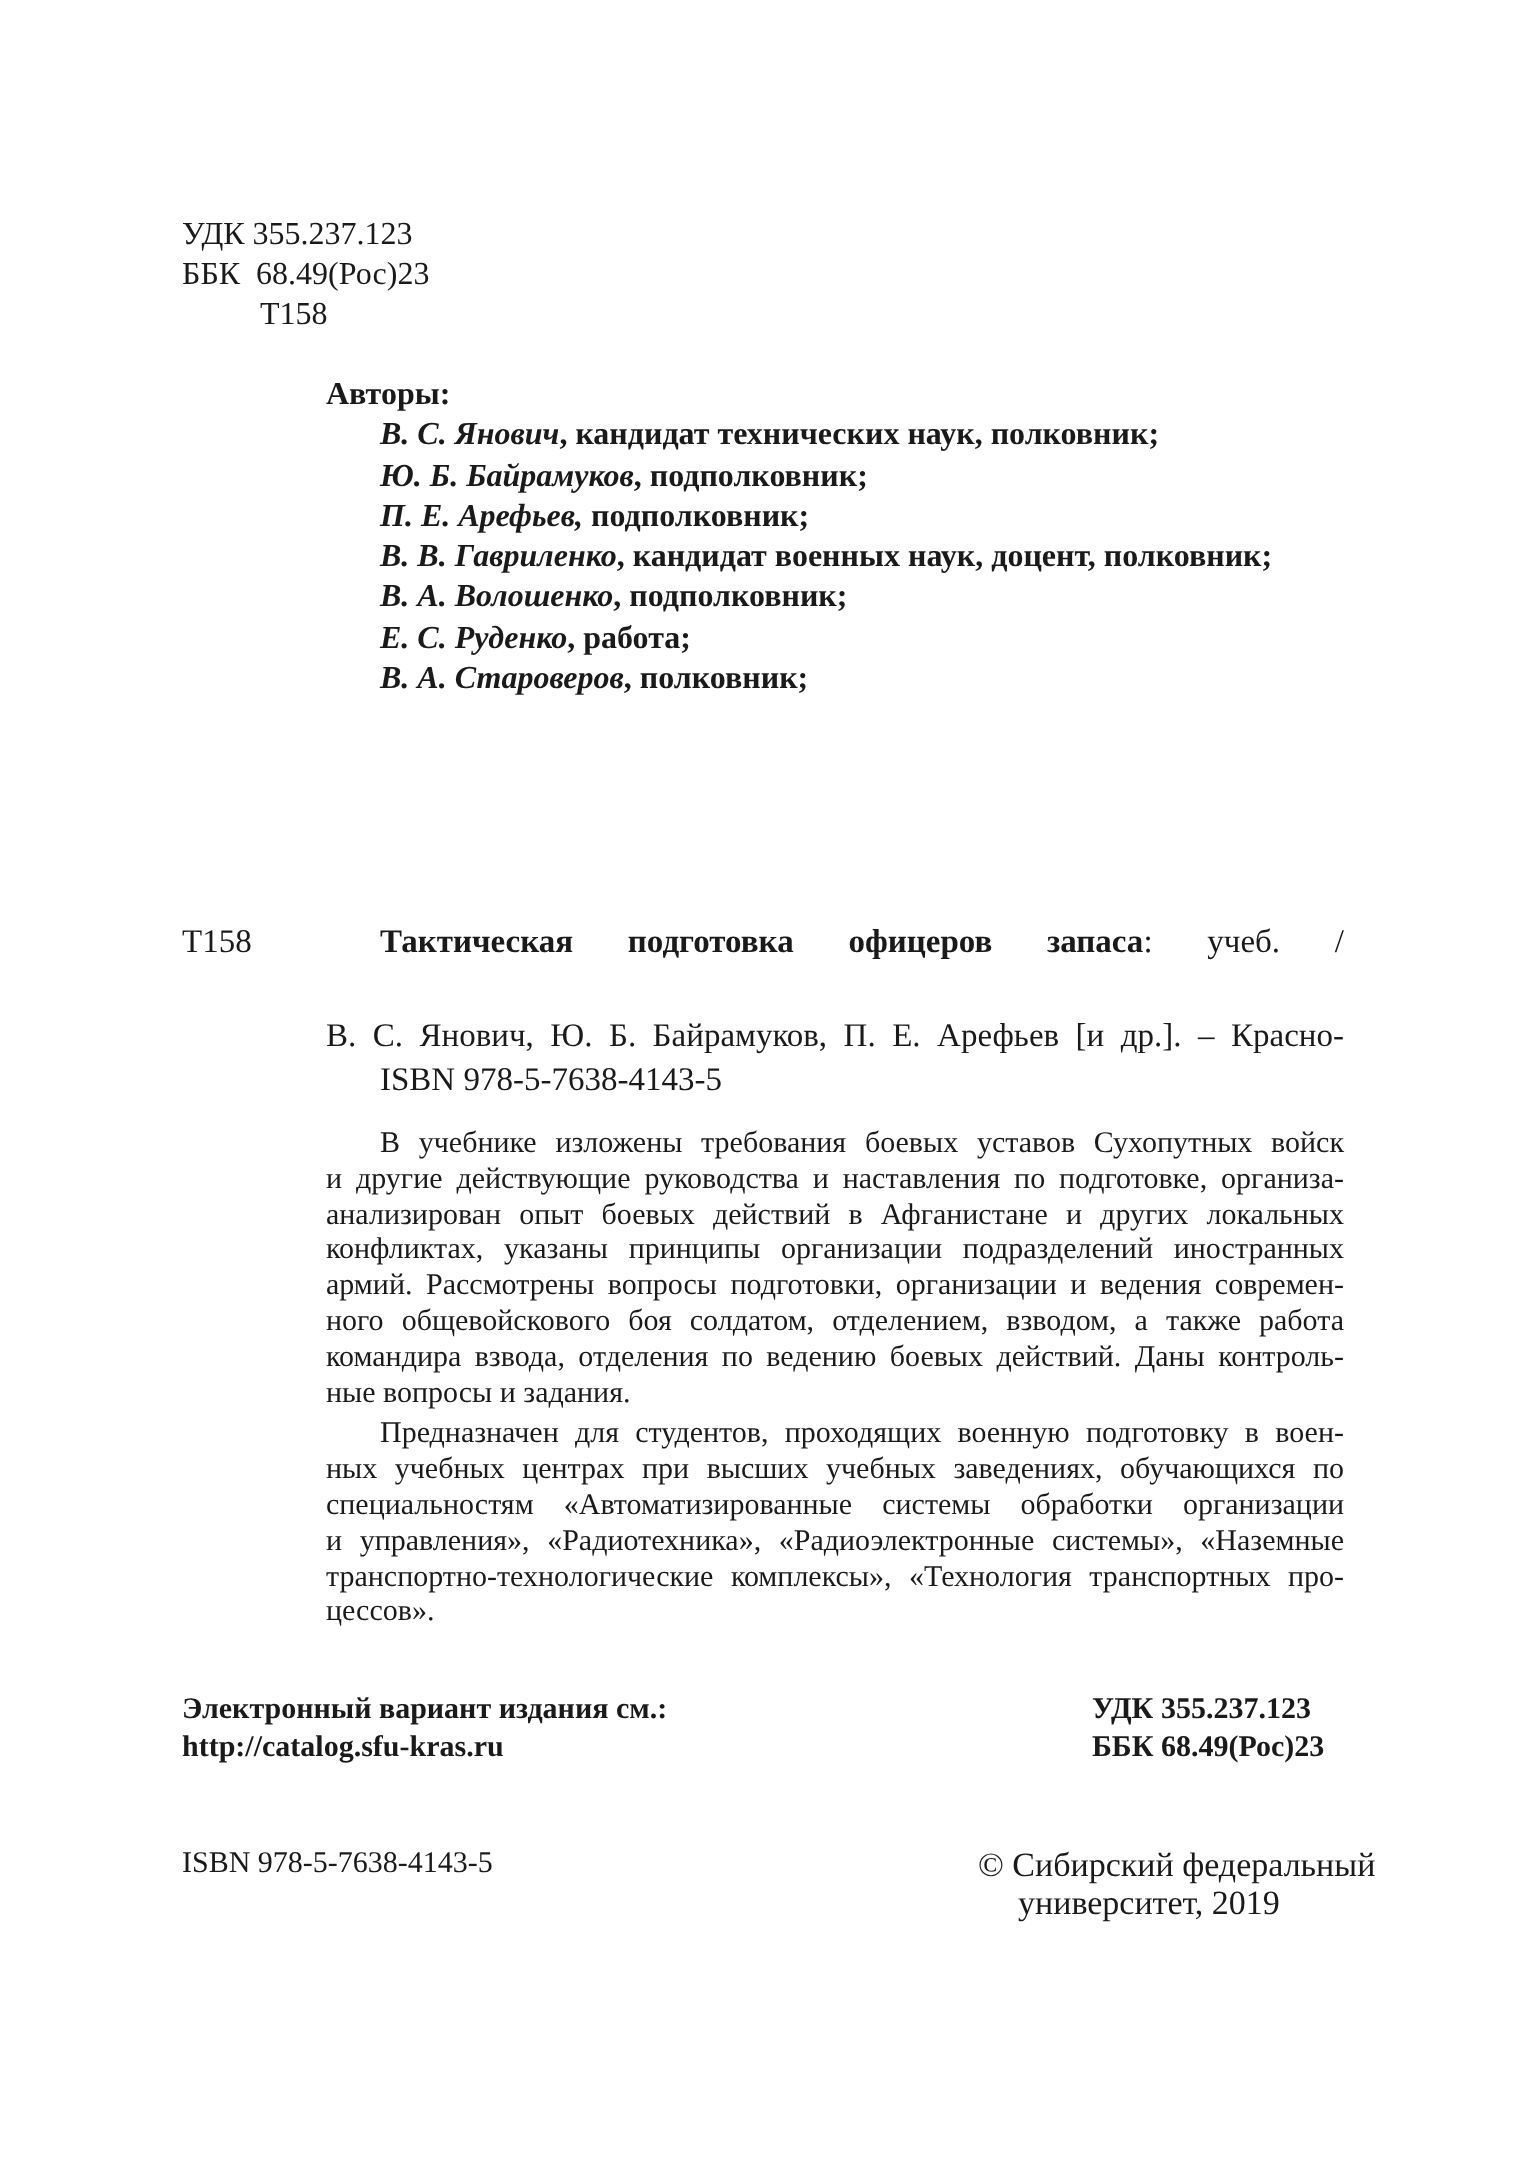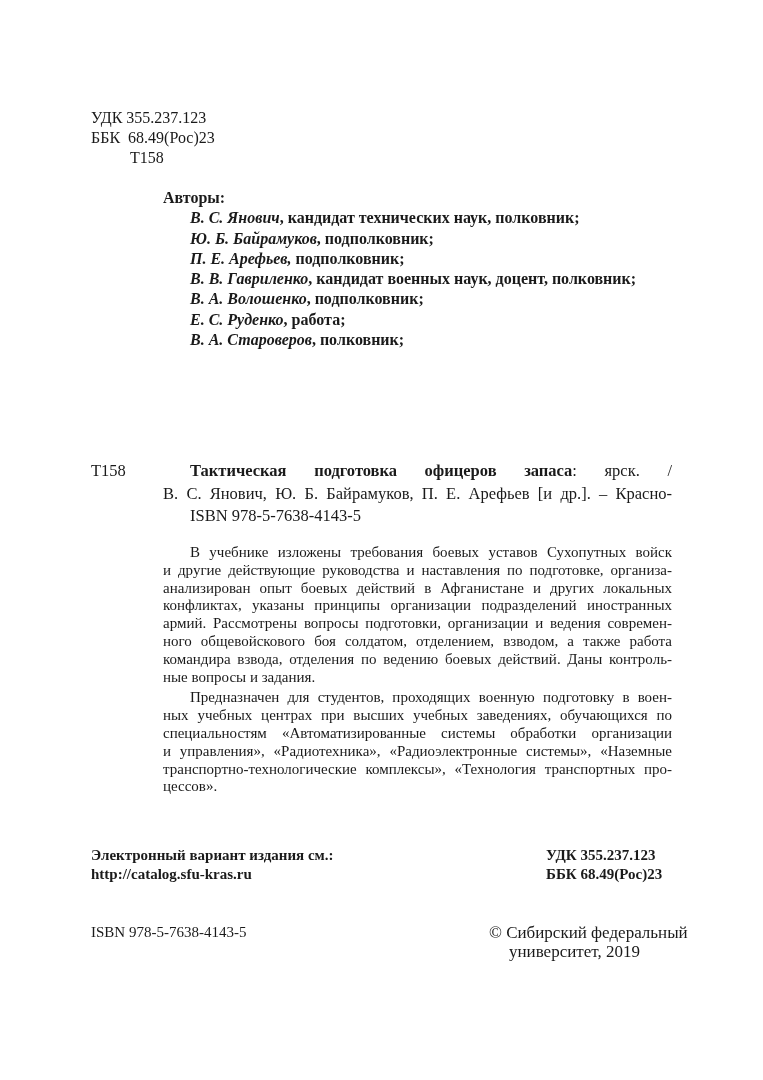--- a/index.html
+++ b/index.html
@@ -9,24 +9,24 @@
   .codes { left: 91px; top: 108px; font-size: 16px; line-height: 20px; }
   .codes .t158 { padding-left: 39px; }
   .authors { left: 163px; top: 188px; font-size: 16px; line-height: 20.3px; }
   .authors .hdr { font-weight: bold; }
   .authors .row { padding-left: 27px; font-weight: bold; }
   .authors i { font-style: italic; }
   .entry-code { left: 91px; top: 460px; font-size: 16.5px; line-height: 22.5px; }
   .entry { left: 190px; top: 460px; width: 482px; font-size: 16.5px; line-height: 22.5px; white-space: normal; }
   .entry .line { display: block; white-space: nowrap; }
   .entry .line1 { text-align: justify; text-align-last: justify; }
-  .entry .line2 { margin-left: -27px; text-align: justify; text-align-last: justify; }
+  .entry .line2 { margin-left: -27px; text-align: justify; text-align-last: justify; margin-top: 24px; }
   .entry .line3 { margin-left: -27px; }
   .entry b { font-weight: bold; }
-  .abstract { left: 163px; top: 544px; width: 509px; font-size: 15px; line-height: 17.8px; white-space: normal; }
+  .abstract { left: 163px; top: 564px; width: 509px; font-size: 15px; line-height: 17.8px; white-space: normal; }
   .abstract .ln { display: block; text-align: justify; text-align-last: justify; white-space: nowrap; }
   .abstract .ln.first { text-indent: 27px; }
   .abstract .ln.last { text-align-last: left; }
   .abstract .gap { height: 3px; }
   .footer-left { left: 91px; top: 846px; font-size: 15px; line-height: 19px; font-weight: bold; }
   .footer-right { left: 546px; top: 846px; font-size: 15px; line-height: 19px; font-weight: bold; }
   .isbn-bottom { left: 91px; top: 923px; font-size: 15px; line-height: 19px; }
   .copyright { left: 489px; top: 923px; font-size: 17px; line-height: 19px; }
   .copyright .l2 { padding-left: 20px; }
 </style>
@@ -46,21 +46,21 @@
   <div class="row"><i>П. Е. Арефьев,</i><span style="white-space:pre"> подполковник;</span></div>
   <div class="row"><i>В. В. Гавриленко</i><span>, кандидат военных наук, доцент, полковник;</span></div>
   <div class="row"><i>В. А. Волошенко</i><span>, подполковник;</span></div>
   <div class="row"><i>Е. С. Руденко</i><span>, работа;</span></div>
   <div class="row"><i>В. А. Староверов</i><span>, полковник;</span></div>
 </div>
 
 <div class="abs entry-code">Т158</div>
 
 <div class="abs entry">
-  <span class="line line1"><b>Тактическая подготовка офицеров запаса</b><span>: ярск. /</span></span>
+  <span class="line line1"><b>Тактическая подготовка офицеров запаса</b><span>: учеб. /</span></span>
   <span class="line line2">В. С. Янович, Ю. Б. Байрамуков, П. Е. Арефьев [и др.]. – Красно-</span>
   <span class="line">ISBN 978-5-7638-4143-5</span>
 </div>
 
 <div class="abs abstract">
   <span class="ln first">В учебнике изложены требования боевых уставов Сухопутных войск</span>
   <span class="ln">и другие действующие руководства и наставления по подготовке, организа-</span>
   <span class="ln">анализирован опыт боевых действий в Афганистане и других локальных</span>
   <span class="ln">конфликтах, указаны принципы организации подразделений иностранных</span>
   <span class="ln">армий. Рассмотрены вопросы подготовки, организации и ведения современ-</span>

